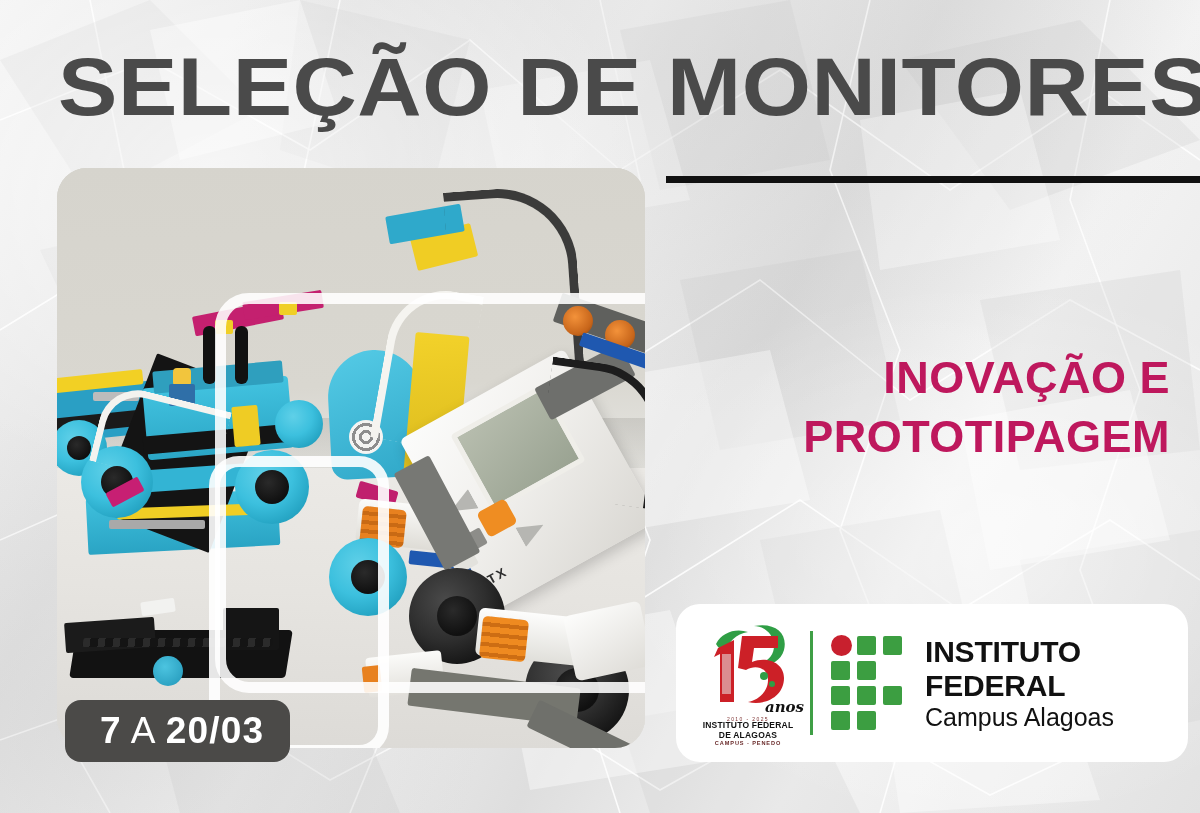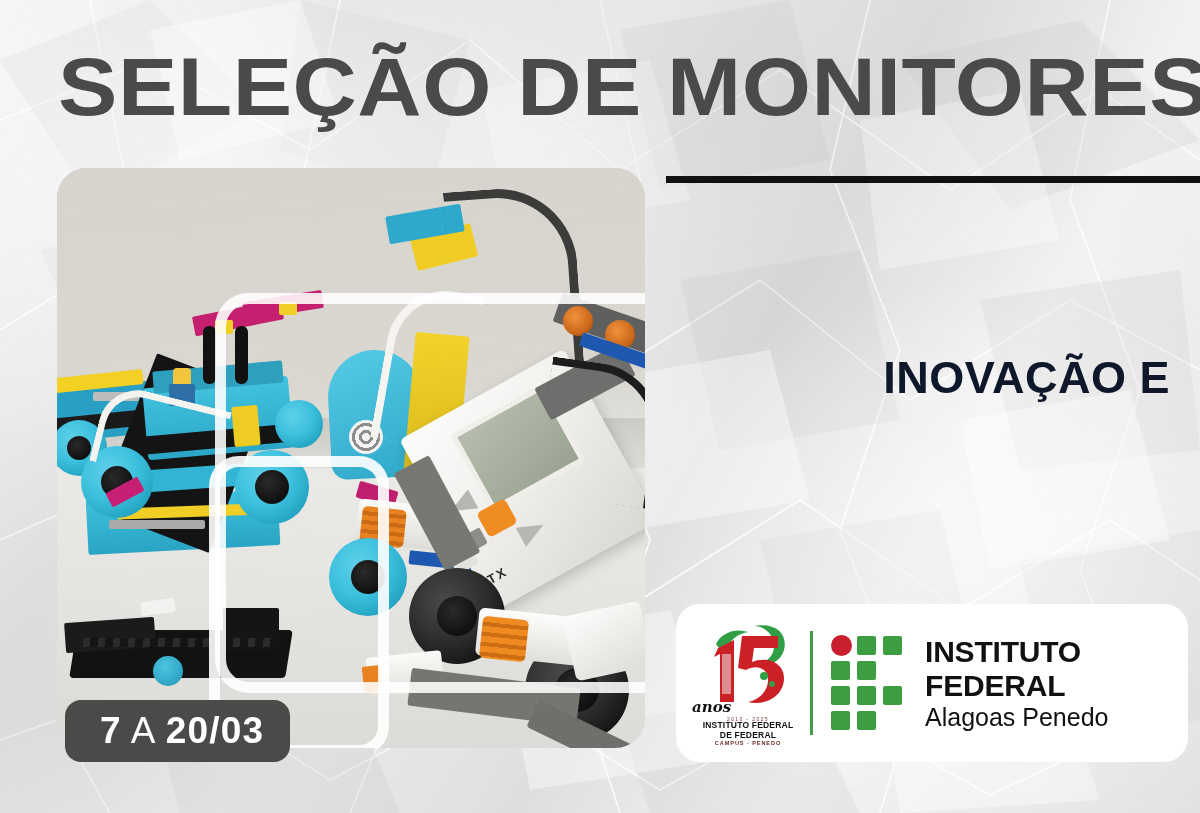--- a/index.html
+++ b/index.html
@@ -134,21 +134,21 @@
   }
   .subtitle {
     position: absolute;
     left: 660px; top: 348px;
     width: 510px;
     text-align: right;
     font-size: 45px;
     font-weight: 700;
     line-height: 1.32;
     letter-spacing: 0.5px;
-    color: #0f172a;
+    color: #be185d;
   }
   .subtitle .ln { display: block; }
 
   
   .pill {
     position: absolute;
     left: 65px; top: 700px;
     height: 62px;
     padding: 0 26px;
     display: flex;
@@ -218,21 +218,21 @@
     text-align: center;
     color: #111111;
     font-weight: 700;
   }
   .emb-cap .c1 { font-size: 8.5px; letter-spacing: .2px; }
   .emb-cap .c2 { font-size: 8.5px; letter-spacing: .2px; }
   .emb-cap .c3 { font-size: 5.6px; letter-spacing: .9px; color: #6a2a2a; }
   .emb-anos {
     position: absolute;
     left: 0; right: 0; bottom: 30px;
-    text-align: left;
+    text-align: right;
     font-family: "DejaVu Serif", serif;
     font-style: italic;
     font-weight: 700;
     font-size: 15px;
     color: #111111;
   }
   .emb-years {
     position: absolute;
     left: 0; right: 0; bottom: 24px;
     text-align: center;
@@ -386,20 +386,21 @@
     <div class="pc r3" style="left:352px;top:510px;width:170px;height:38px;background:#75766f;transform:rotate(7deg);"></div>
     <div class="pc r3" style="left:470px;top:556px;width:118px;height:30px;background:#6f706b;transform:rotate(26deg);"></div>
 
     <div class="frame-big"></div>
     <div class="frame-small"></div>
   </div>
 
   <div class="rule"></div>
   <div class="subtitle">
     <span class="ln">INOVAÇÃO E</span>
+    <span class="ln">PROTOTIPAGEM</span>
   </div>
 
   <div class="pill">
     <span class="sp"></span>
     <span class="b">7</span>
     <span class="sp"></span>
     <span>A</span>
     <span class="sp"></span>
     <span class="b">20/03</span>
   </div>
@@ -413,21 +414,21 @@
         <path d="M26 28 L42 20 L42 82 L28 82 L28 34 L22 37 Z" fill="#cc2027"></path>
         <rect x="30" y="34" width="9" height="40" fill="#e8e8e8" opacity="0.55"></rect>
         <path d="M50 16 L86 16 L86 28 L62 28 L60 42 C74 36 92 42 92 58 C92 76 74 86 56 82 C66 80 76 72 76 60 C76 48 64 44 54 50 L46 48 Z" fill="#cc2027"></path>
         <circle cx="72" cy="56" r="4" fill="#2f9e45"></circle>
         <circle cx="80" cy="64" r="3" fill="#2f9e45"></circle>
       </svg>
       <div class="emb-anos">anos</div>
       <div class="emb-years">2010 - 2025</div>
       <div class="emb-cap">
         <div class="c1">INSTITUTO FEDERAL</div>
-        <div class="c2">DE FEDERAL</div>
+        <div class="c2">DE ALAGOAS</div>
         <div class="c3">CAMPUS - PENEDO</div>
       </div>
     </div>
 
     <div class="divider"></div>
 
     <div class="if-grid">
       <div class="if-dot" style="left:0px;  top:0px;"></div>
       <div class="if-cell" style="left:26px; top:1px;"></div>
       <div class="if-cell" style="left:52px; top:1px;"></div>
@@ -435,18 +436,18 @@
       <div class="if-cell" style="left:26px; top:26px;"></div>
       <div class="if-cell" style="left:0px;  top:51px;"></div>
       <div class="if-cell" style="left:26px; top:51px;"></div>
       <div class="if-cell" style="left:52px; top:51px;"></div>
       <div class="if-cell" style="left:0px;  top:76px;"></div>
       <div class="if-cell" style="left:26px; top:76px;"></div>
     </div>
 
     <div class="if-text">
       <div class="l1">INSTITUTO FEDERAL</div>
-      <div class="l3">Alagoas Penedo</div>
+      <div class="l3">Campus Alagoas</div>
     </div>
 
   </div>
 
 </div>
 
 </body></html>

